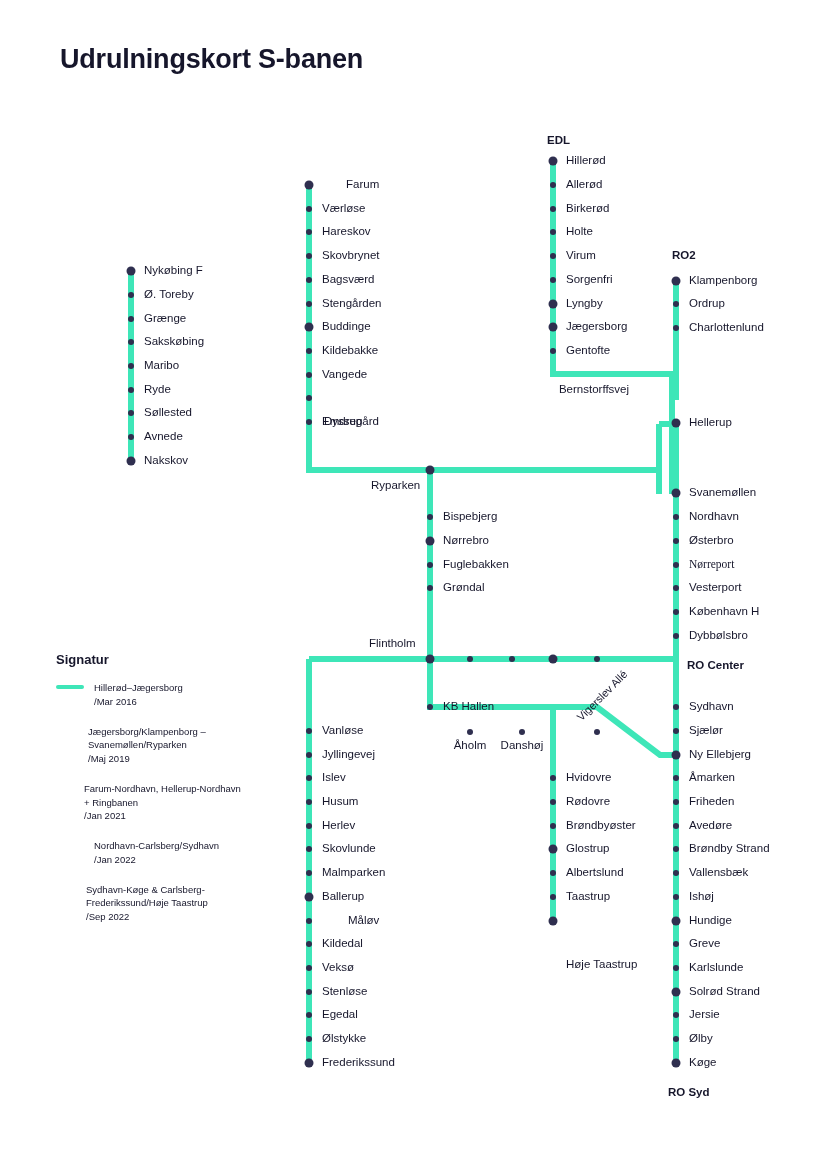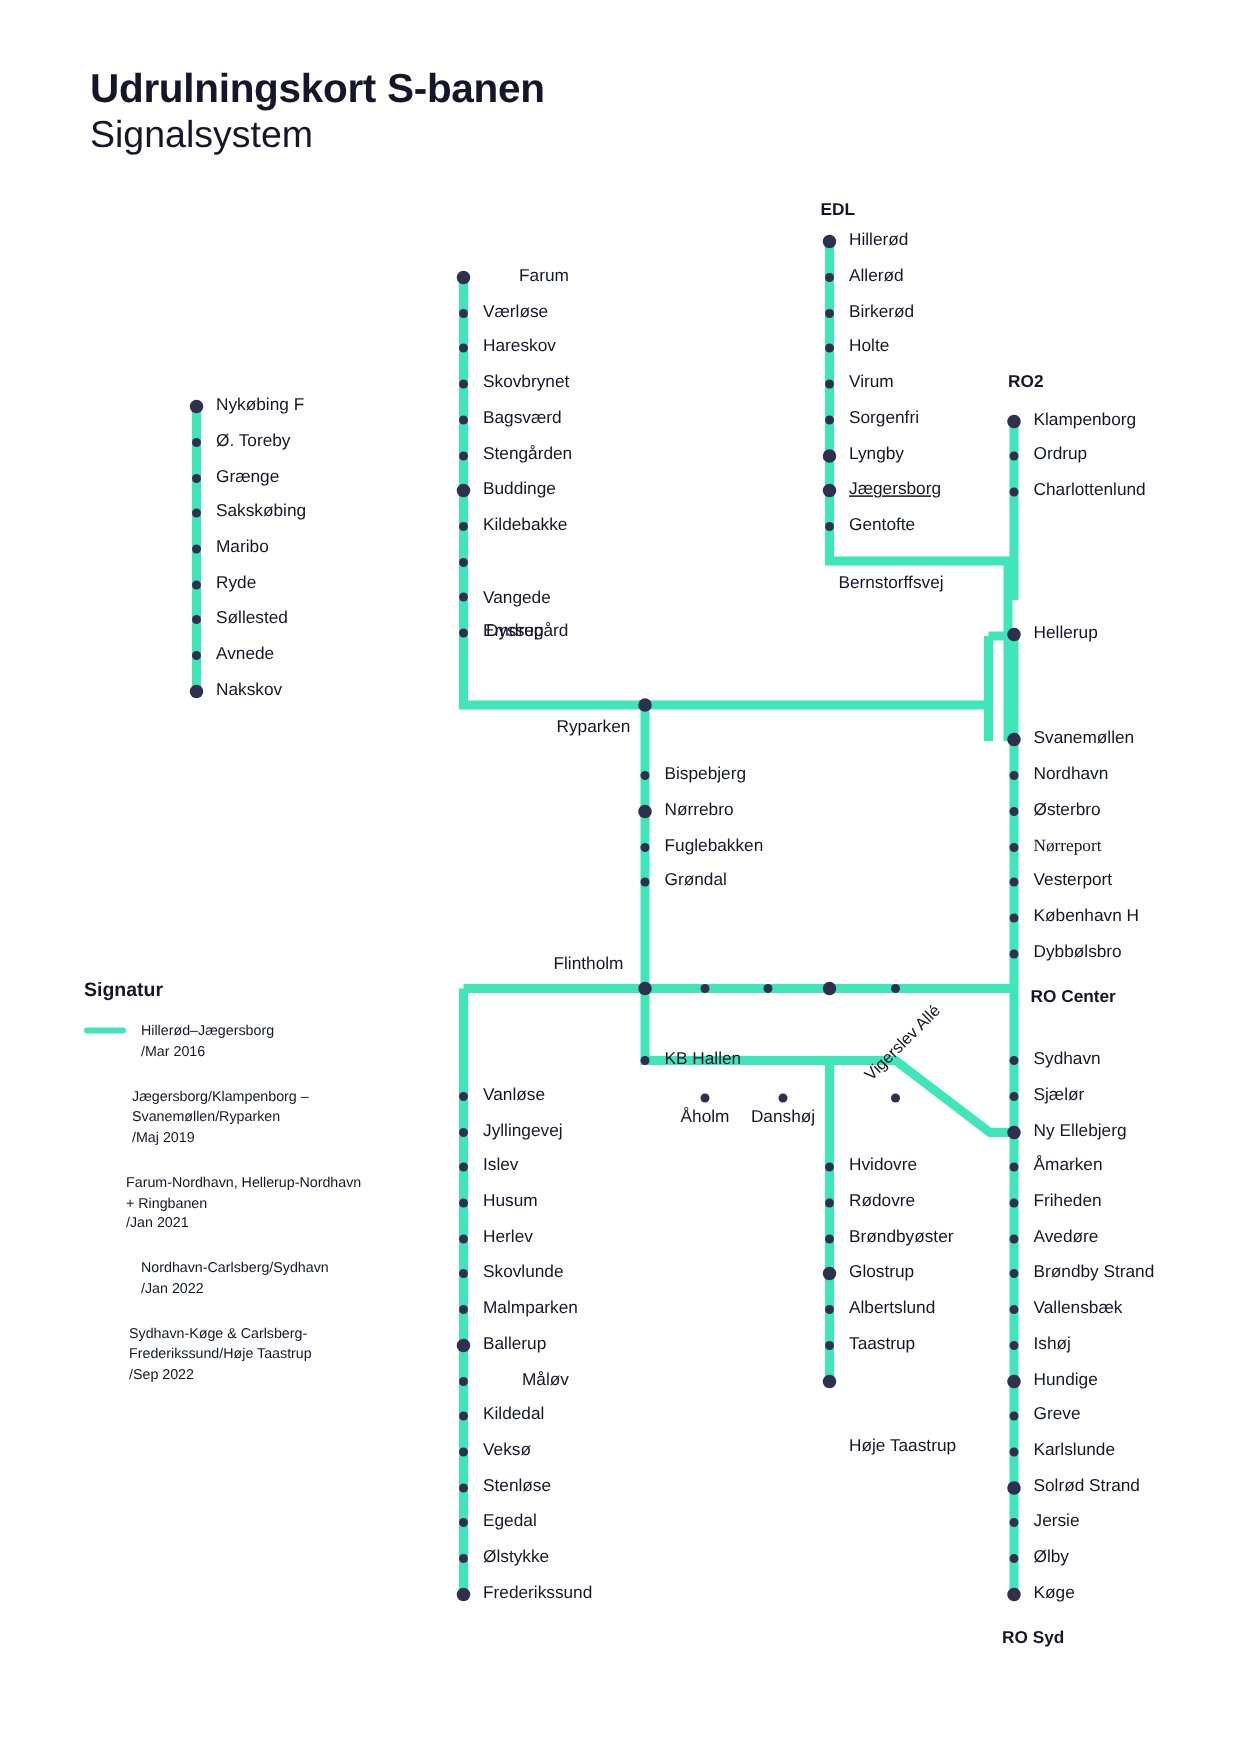--- a/index.html
+++ b/index.html
@@ -123,21 +123,20 @@
   .legend-row.indent3 { padding-left: 38px; }
   .legend-row.indent4 { padding-left: 30px; }
 </style>
 </head>
 <body>
 
 <div id="page">
 
   <div class="title-block">
     <div class="title-main">Udrulningskort S-banen</div>
-    <div class="title-sub">Signalsystem</div>
   </div>
 
   <svg class="lines" viewBox="0 0 827 1170">
     <g fill="none" stroke="#3ee6b8" stroke-width="6" stroke-linecap="butt" stroke-linejoin="miter">
 
       <path d="M131 271 L131 461"></path>
 
       <path d="M309 185 L309 470 L659 470"></path>
 
       <path d="M553 161 L553 374 L672 374 L672 424"></path>
@@ -195,42 +194,42 @@
   <div class="label right" style="left:322px; top:256px;">Skovbrynet</div>
   <div class="station small" style="left:309px; top:280px;"></div>
   <div class="label right" style="left:322px; top:280px;">Bagsværd</div>
   <div class="station small" style="left:309px; top:304px;"></div>
   <div class="label right" style="left:322px; top:304px;">Stengården</div>
   <div class="station" style="left:309px; top:327px;"></div>
   <div class="label right" style="left:322px; top:327px;">Buddinge</div>
   <div class="station small" style="left:309px; top:351px;"></div>
   <div class="label right" style="left:322px; top:351px;">Kildebakke</div>
   <div class="station small" style="left:309px; top:375px;"></div>
-  <div class="label right" style="left:322px; top:375px;margin-top:25px;">Vangede</div>
+  <div class="label right" style="left:322px; top:375px;">Vangede</div>
   <div class="station small" style="left:309px; top:398px;"></div>
   <div class="label right" style="left:324px; top:398px;margin-top:24px;">Dyssegård</div>
   <div class="station small" style="left:309px; top:422px;"></div>
   <div class="label right" style="left:322px; top:422px;">Emdrup</div>
 
   <div class="station" style="left:553px; top:161px;"></div>
   <div class="label right" style="left:566px; top:161px;">Hillerød</div>
   <div class="station small" style="left:553px; top:185px;"></div>
   <div class="label right" style="left:566px; top:185px;">Allerød</div>
   <div class="station small" style="left:553px; top:209px;"></div>
   <div class="label right" style="left:566px; top:209px;">Birkerød</div>
   <div class="station small" style="left:553px; top:232px;"></div>
   <div class="label right" style="left:566px; top:232px;">Holte</div>
   <div class="station small" style="left:553px; top:256px;"></div>
   <div class="label right" style="left:566px; top:256px;">Virum</div>
   <div class="station small" style="left:553px; top:280px;"></div>
   <div class="label right" style="left:566px; top:280px;">Sorgenfri</div>
   <div class="station" style="left:553px; top:304px;"></div>
   <div class="label right" style="left:566px; top:304px;">Lyngby</div>
   <div class="station" style="left:553px; top:327px;"></div>
-  <div class="label right" style="left:566px; top:327px;text-decoration:underline;">Jægersborg</div>
+  <div class="label right" style="left:566px; top:327px;">Jægersborg</div>
   <div class="station small" style="left:553px; top:351px;"></div>
   <div class="label right" style="left:566px; top:351px;">Gentofte</div>
   <div class="label center" style="left:594px; top:384px;">Bernstorffsvej</div>
 
   <div class="station" style="left:676px; top:281px;"></div>
   <div class="label right" style="left:689px; top:281px;">Klampenborg</div>
   <div class="station small" style="left:676px; top:304px;"></div>
   <div class="label right" style="left:689px; top:304px;">Ordrup</div>
   <div class="station small" style="left:676px; top:328px;"></div>
   <div class="label right" style="left:689px; top:328px;">Charlottenlund</div>

